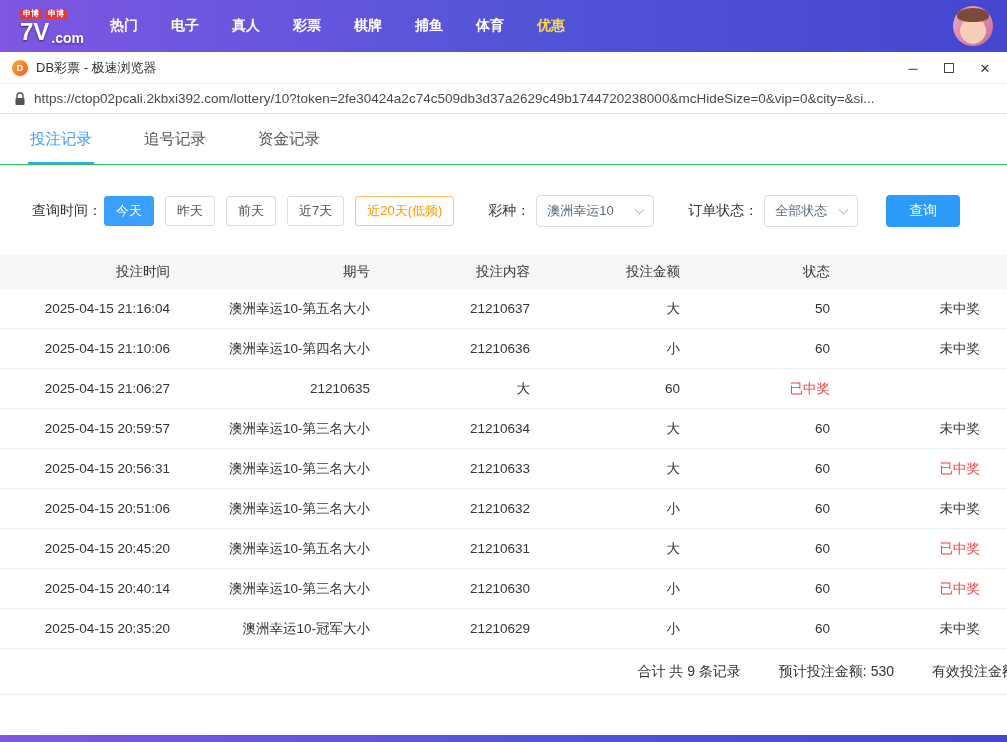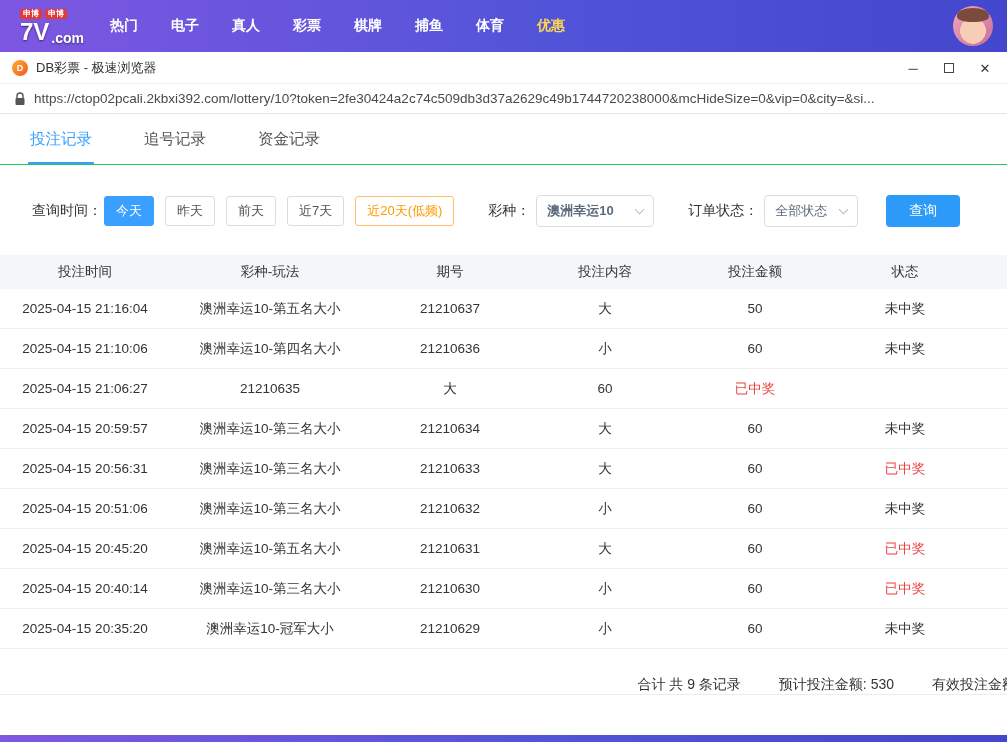--- a/index.html
+++ b/index.html
@@ -55,38 +55,38 @@
   .fgroup { display:flex; gap:11px; margin-left:2px; }
   .fbtn { height:30px; padding:0 11px; background:#fff; border:1px solid #dcdcdc; border-radius:3px;
     font-size:13px; color:#555; cursor:pointer; }
   .fbtn.active { background:#3aa0ff; border-color:#3aa0ff; color:#fff; }
   .fbtn.lowfreq { color:#ff9800; border-color:#ffc069; }
   .flabel { margin-left:34px; }
   .flabel.first { margin-left:0; }
   .select { height:32px; border:1px solid #dcdcdc; border-radius:4px; background:#fff;
     display:flex; align-items:center; justify-content:space-between; padding:0 10px;
     font-size:13px; color:#5a6a7a; cursor:pointer; margin-left:6px; }
-  .select.lottery { width:118px;font-weight:bold; }
+  .select.lottery { width:118px; }
   .select.status { width:94px; }
   .chev { width:7px; height:7px; border-right:1.5px solid #b9bec7; border-bottom:1.5px solid #b9bec7;
     transform:rotate(45deg); margin-top:-4px; }
   .querybtn { margin-left:28px; width:74px; height:32px; background:#2b9af8; color:#fff;
     border:none; border-radius:4px; font-size:14px; cursor:pointer; }
 
   
   .table { margin-top:28px; }
   .thead, .trow { display:grid; grid-template-columns:170px 200px 160px 150px 150px 150px; align-items:center; }
   .thead { height:34px; background:#f5f6f8; font-size:13.5px; color:#333; }
-  .th, .td { text-align:center; white-space:nowrap; overflow:hidden; }
+  .th, .td { text-align:right; white-space:nowrap; overflow:hidden; }
   .trow { height:40px; border-bottom:1px solid #f0f0f0; font-size:13.5px; color:#333; background:#fff; }
   .td.status { color:#333; }
   .td.status.won { color:#f03e3e; }
 
   
-  .summary { height:46px; border-bottom:1px solid #ececec; overflow:hidden; display:flex; align-items:flex-end; }
+  .summary { height:46px; border-bottom:1px solid #ececec; overflow:hidden; display:flex; align-items:center; }
   .summary-inner { width:1016px; flex:none; display:flex; gap:38px; justify-content:flex-end;
     font-size:14px; color:#333; white-space:nowrap; }
 
   
   .bottomstrip { position:absolute; left:0; right:0; bottom:0; height:7px;
     background:linear-gradient(90deg,#7e57e2 0%,#5154d8 55%,#4446cd 100%); }
 </style>
 </head>
 <body>
 
@@ -167,21 +167,20 @@
       <div class="select status">
         <span>全部状态</span>
         <span class="chev"></span>
       </div>
       <button class="querybtn">查询</button>
     </div>
 
     <div class="table">
       <div class="thead">
         <div class="th">投注时间</div>
-        <div class="th">彩种-玩法</div>
         <div class="th">期号</div>
         <div class="th">投注内容</div>
         <div class="th">投注金额</div>
         <div class="th">状态</div>
       </div>
       <div>
           <div class="trow">
     <div class="td">2025-04-15 21:16:04</div>
     <div class="td">澳洲幸运10-第五名大小</div>
     <div class="td">21210637</div>

